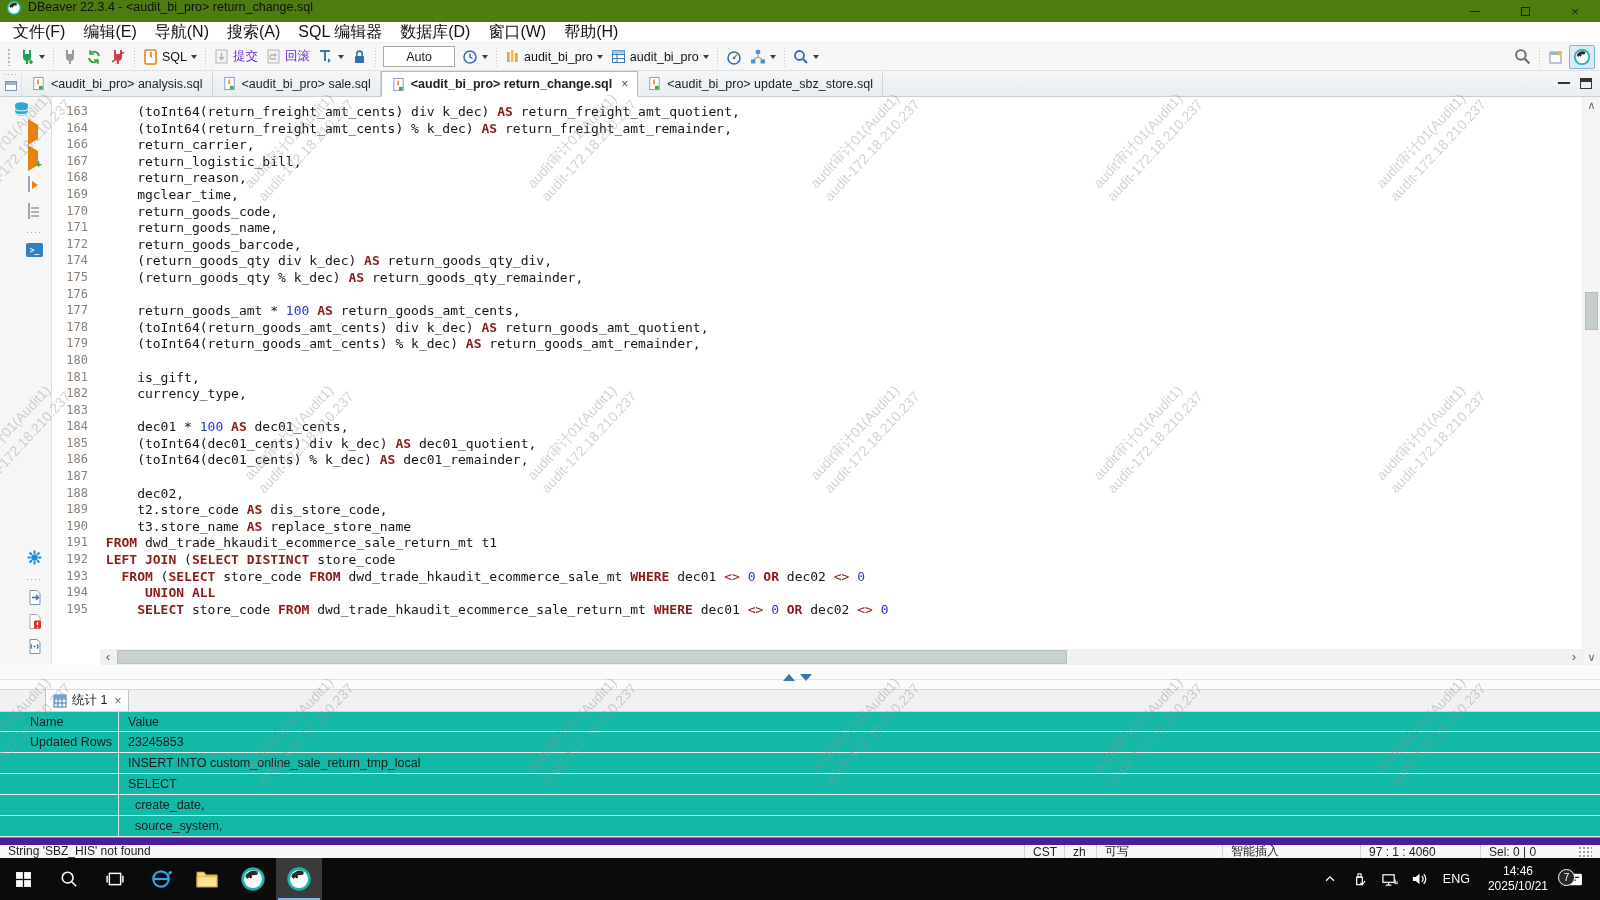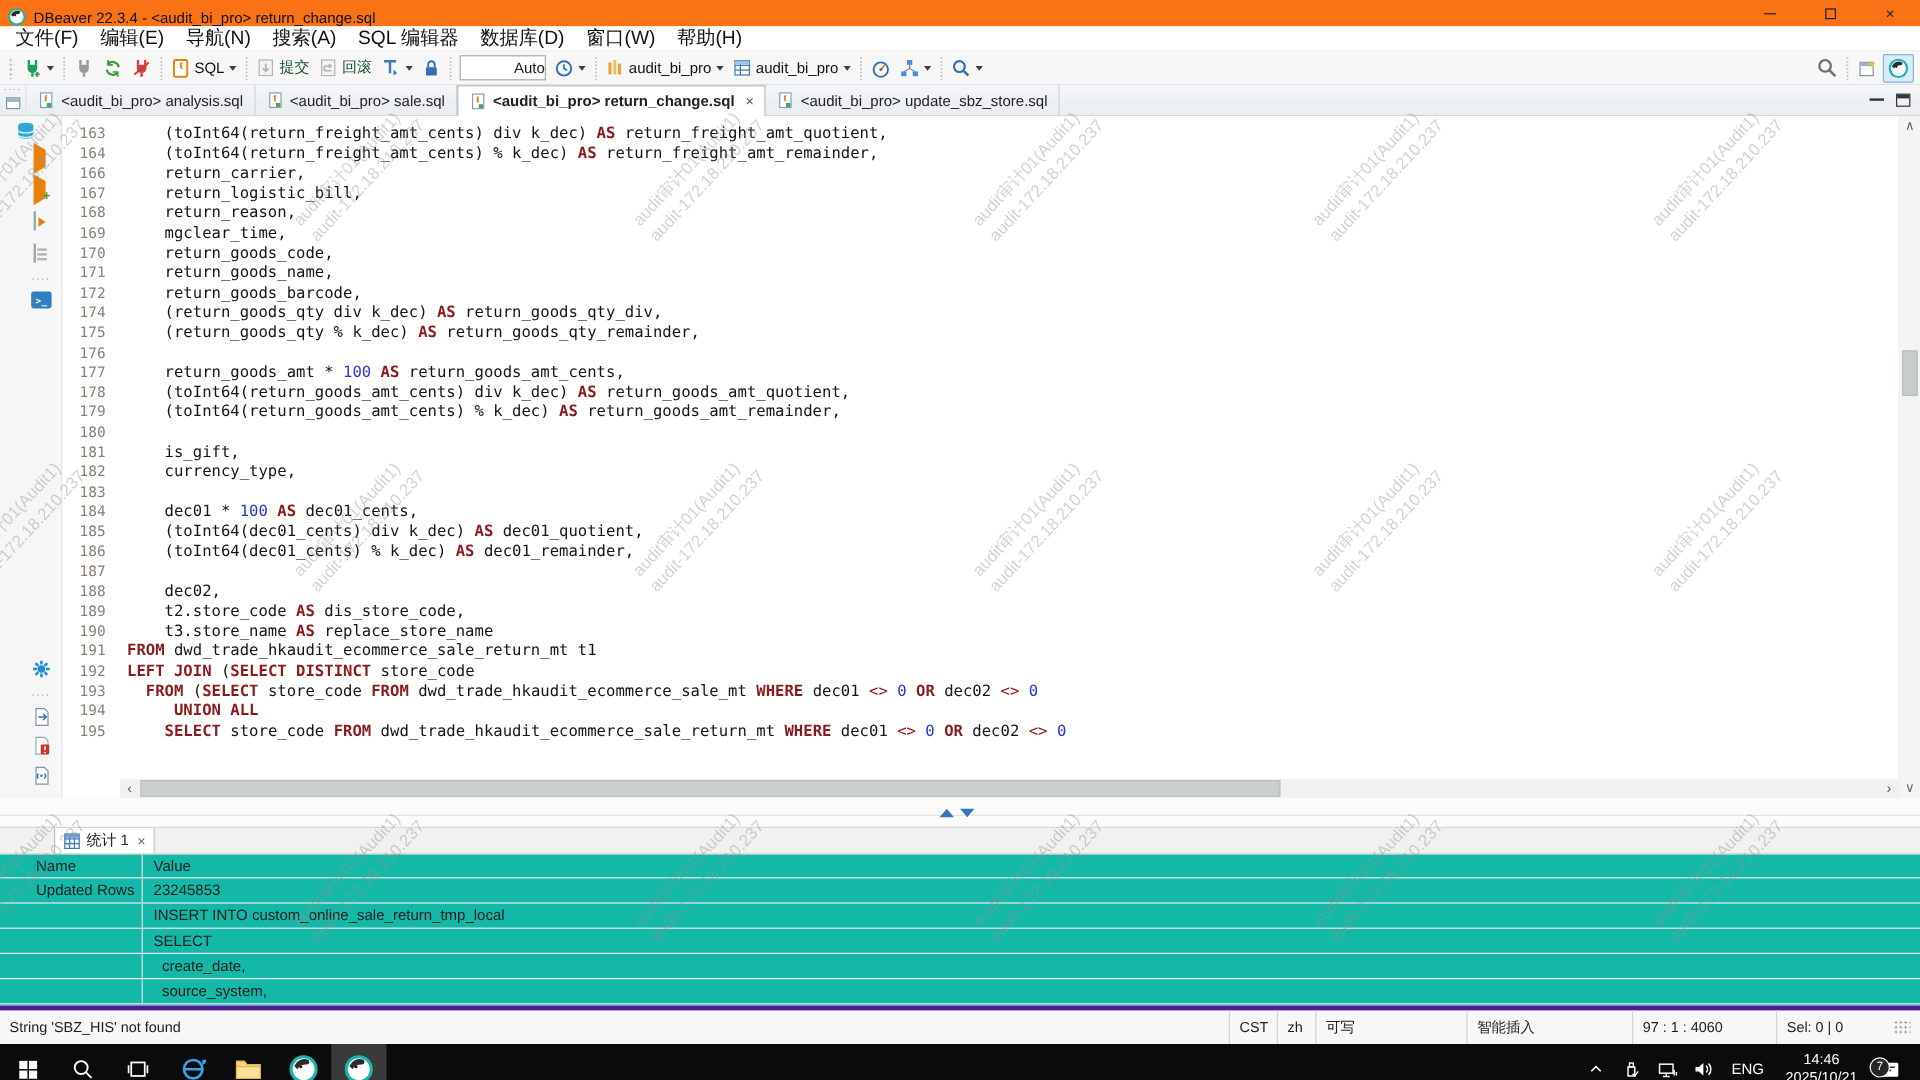--- a/index.html
+++ b/index.html
@@ -1,21 +1,21 @@
 <!DOCTYPE html>
 <html><head>
 <meta charset="utf-8">
 <style>
   *{margin:0;padding:0;box-sizing:border-box}
   html,body{width:1600px;height:900px;overflow:hidden}
   body{font-family:"Liberation Sans",sans-serif;font-size:12px;color:#1c1c1c;background:#fff;position:relative}
   .screen{width:1600px;height:900px;position:relative;background:#fff}
 
   
-  .titlebar{height:22px;display:flex;align-items:flex-end;background:#f97316}
+  .titlebar{height:22px;display:flex;align-items:flex-start;background:#4d7c0f}
   .app-ic{width:16px;height:16px;margin:0 6px 0 6px;display:inline-flex}
   .wtitle{font-size:12.5px;color:#111}
   .wctrls{margin-left:auto;display:flex;height:22px}
   .wbtn{width:50px;height:22px;display:flex;align-items:center;justify-content:center;color:#222}
   .mini{width:10px;height:1px;background:#222;display:block}
   .maxi{width:9px;height:9px;border:1px solid #222;display:block}
   .clsx{font-size:13px;line-height:1}
 
   
   .menubar{height:20px;display:flex;align-items:center;background:#fff;padding-left:4px}
@@ -23,23 +23,23 @@
 
   
   .toolbar{height:29px;background:#f7f7f7;border-top:1px solid #efefef;border-bottom:1px solid #e0e0e0;display:flex;align-items:center;padding:0 4px}
   .grip{width:5px;height:18px;margin:0 3px;background-image:radial-gradient(#b5b5b5 1px,transparent 1px);background-size:4px 4px}
   .tsep{width:3px;height:20px;margin:0 3px;background-image:radial-gradient(#c3c3c3 .8px,transparent 1px);background-size:3px 3px}
   .tbtn{height:24px;display:inline-flex;align-items:center;padding:0 3px;margin:0 1px;border-radius:2px}
   .tbtn svg{display:block}
   .tbtn.selected{background:#dceaf7;border:1px solid #7fb2dd}
   .tlabel{margin-left:4px;font-size:12.5px;color:#111}
   .tlabel.bold{font-weight:normal}
-  .tlabel.gray{color:#14532d}
+  .tlabel.gray{color:#6d28d9}
   .caret{width:0;height:0;border-left:3.5px solid transparent;border-right:3.5px solid transparent;border-top:4px solid #3c3c3c;margin-left:4px}
-  .combo{width:72px;height:21px;border:1px solid #a9a9a9;background:#fff;display:inline-flex;align-items:center;justify-content:flex-end;margin:0 3px;font-size:12.5px}
+  .combo{width:72px;height:21px;border:1px solid #a9a9a9;background:#fff;display:inline-flex;align-items:center;justify-content:center;margin:0 3px;font-size:12.5px}
   .spacer{flex:1}
 
   
   .tabbar{height:26px;background:linear-gradient(#f4f6f8,#e9edf0);border-bottom:1px solid #c9ced2;display:flex;align-items:stretch}
   .tab-left{width:22px;display:flex;flex-direction:column;align-items:center;padding-top:1px;border-right:1px solid #dfe3e6}
   .tdots{color:#9a9a9a;font-size:8px;line-height:6px;letter-spacing:1px}
   .ricon{width:12px;height:10px;border:1px solid #7d93a8;background:#fff;margin-top:3px;position:relative}
   .ricon:before{content:"";position:absolute;left:0;top:0;right:0;height:3px;background:#9db4c9}
   .tabstrip{display:flex;align-items:stretch}
   .tab{display:flex;align-items:center;padding:0 9px;gap:5px;border-right:1px solid #cfd4d8;font-size:12.5px;color:#222}
@@ -92,21 +92,21 @@
   .stats-tabs{height:22px;background:#f1f1f1;border-bottom:1px solid #d4d4d4;display:flex;align-items:flex-end}
   .stab{height:22px;margin-left:45px;background:#fff;border:1px solid #c2c2c2;border-bottom:none;display:inline-flex;align-items:center;gap:5px;padding:0 7px;font-size:12.5px}
   .stab svg{display:block}
   .stab-x{color:#666;font-size:12px;margin-left:2px}
   .sheader,.srow{display:flex;height:21px;align-items:center;border-bottom:1px solid #ececec;font-size:12.5px}
   .sheader{height:20px}
   .sname{width:118px;flex:none;padding-left:30px;white-space:pre;overflow:hidden}
   .sval{flex:1;padding-left:9px;border-left:1px solid #e2e2e2;height:100%;display:flex;align-items:center;white-space:pre;overflow:hidden}
 
   
-  .statusbar{height:32px;background:#f7f7f7;border-top:4px solid #4c1d95;display:flex;align-items:center}
+  .statusbar{height:20px;background:#f7f7f7;border-top:7px solid #4c1d95;display:flex;align-items:flex-end}
   .smsg{flex:1;padding-left:8px;color:#1e1e1e}
   .scells{display:flex;height:100%;align-items:center}
   .st-cell{border-left:1px solid #d2d2d2;height:100%;display:flex;align-items:center;padding:0 8px;color:#222;white-space:nowrap}
   .st-cell:nth-child(1){width:40px}
   .st-cell:nth-child(2){width:32px}
   .st-cell:nth-child(3){width:126px}
   .st-cell:nth-child(4){width:138px}
   .st-cell:nth-child(5){width:120px}
   .st-cell:nth-child(6){width:90px}
   .sgrip{width:14px;height:12px;margin:0 8px;background-image:radial-gradient(#9f9f9f 1px,transparent 1px);background-size:4px 4px}

